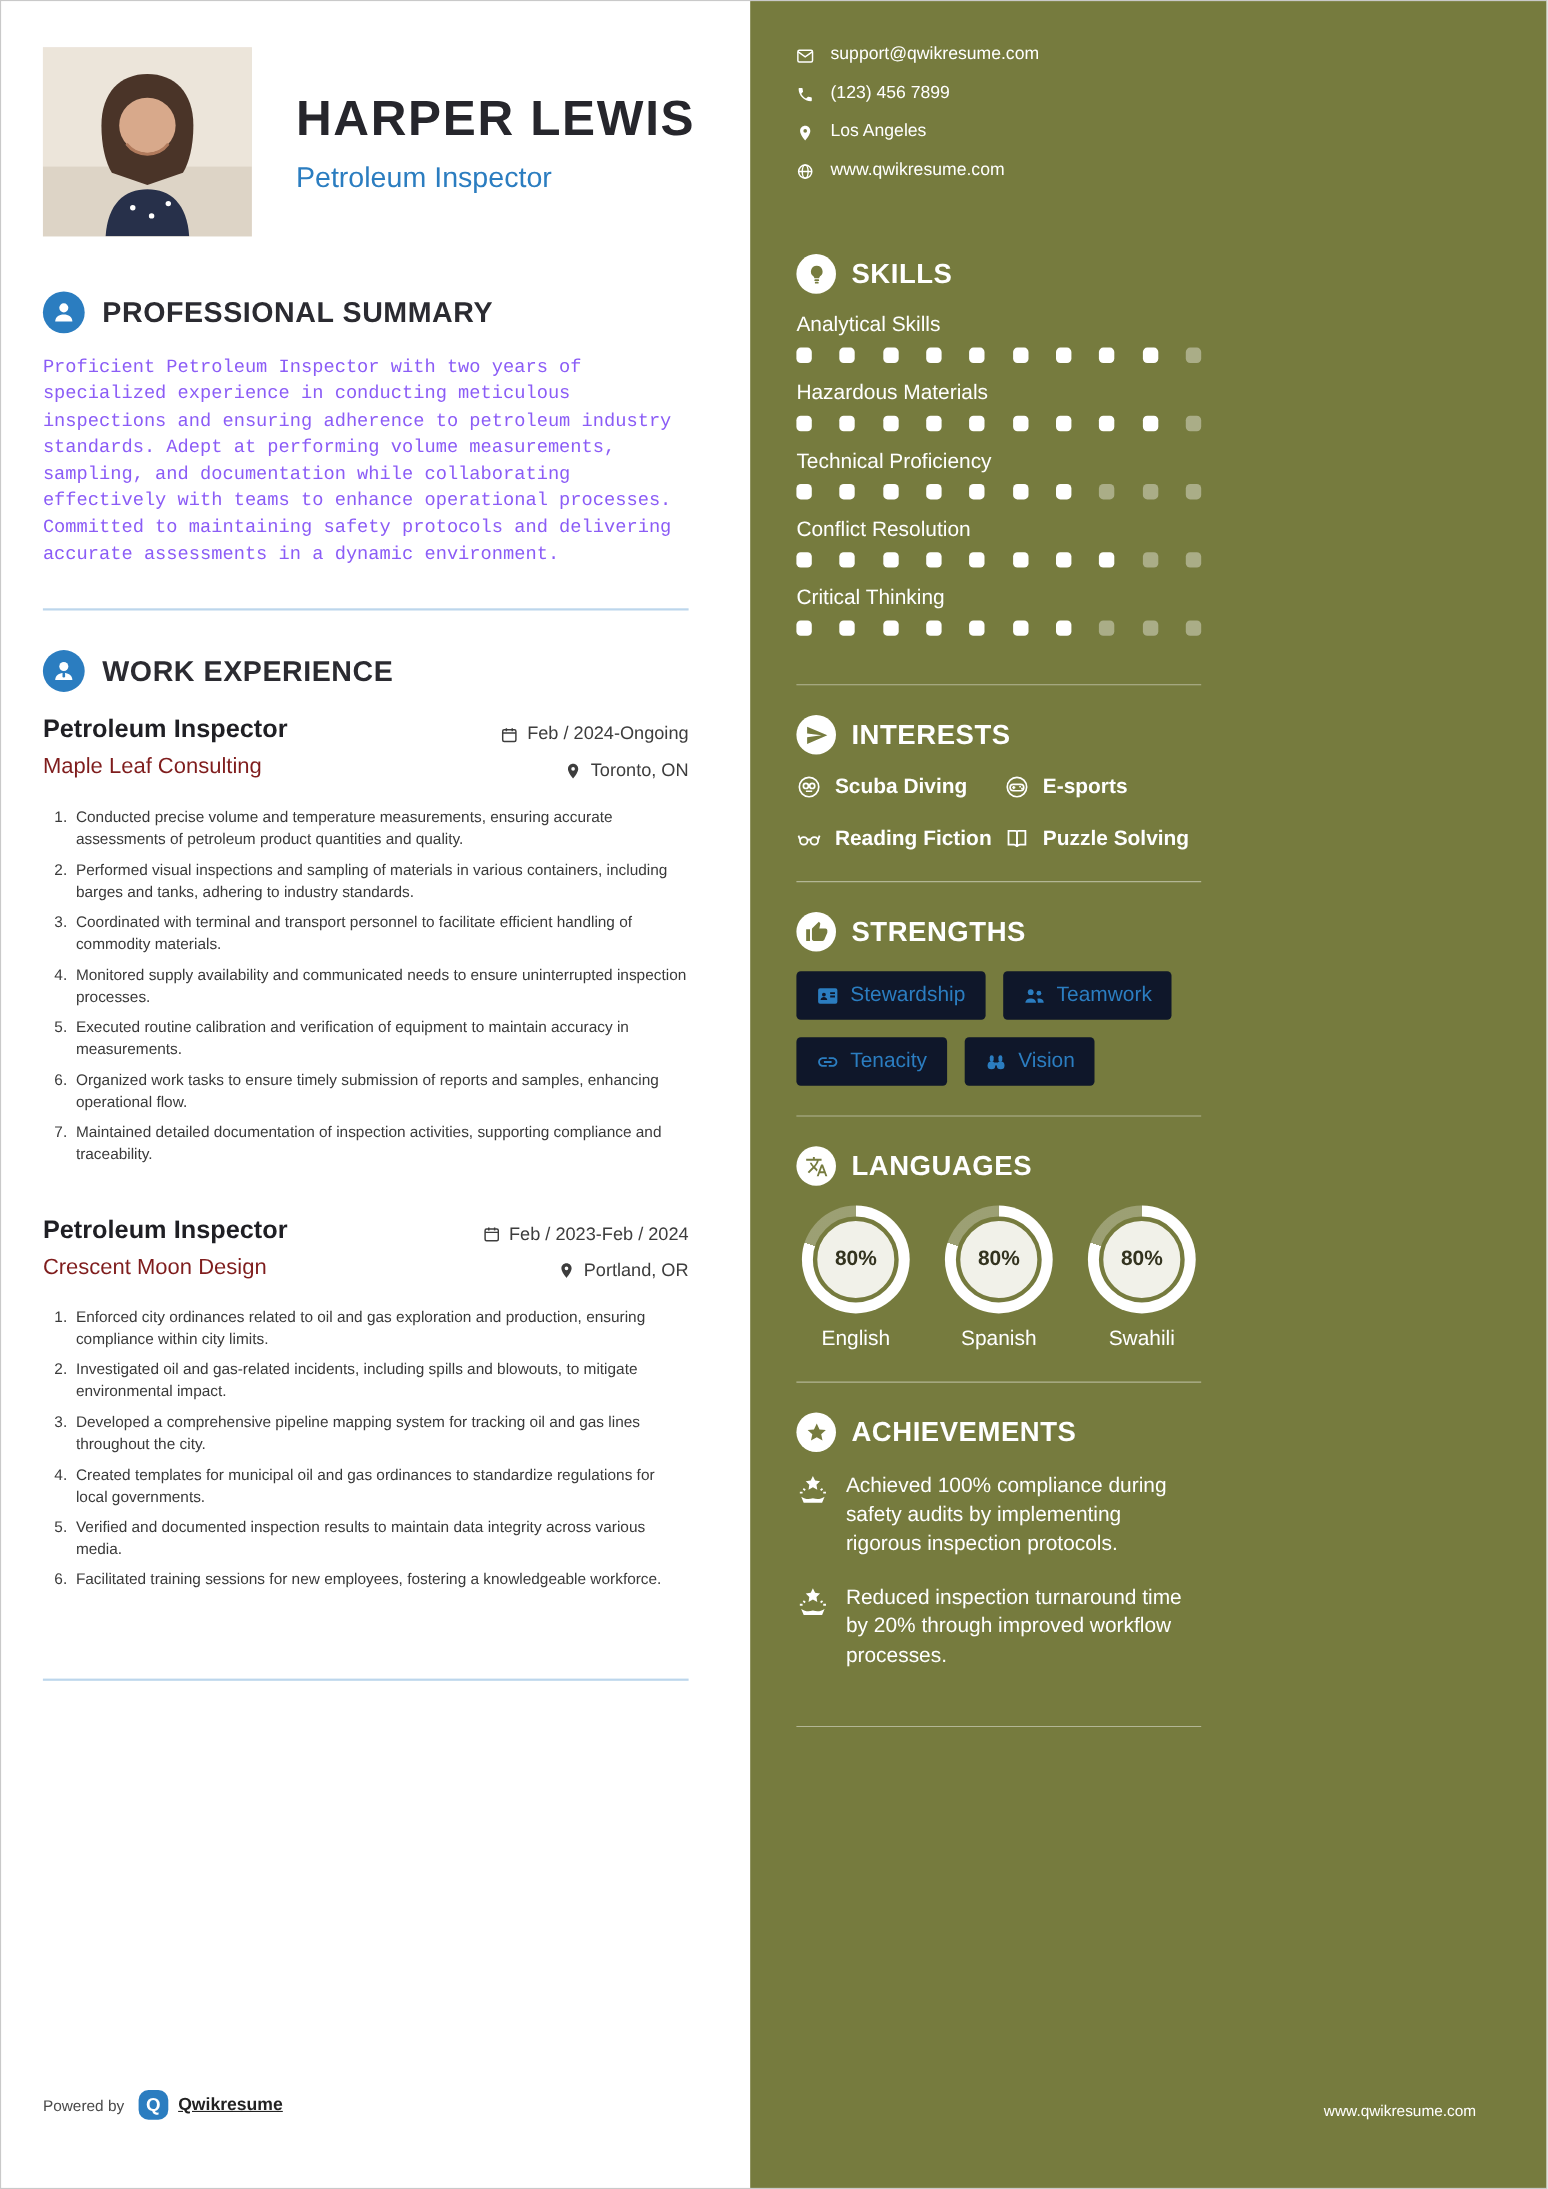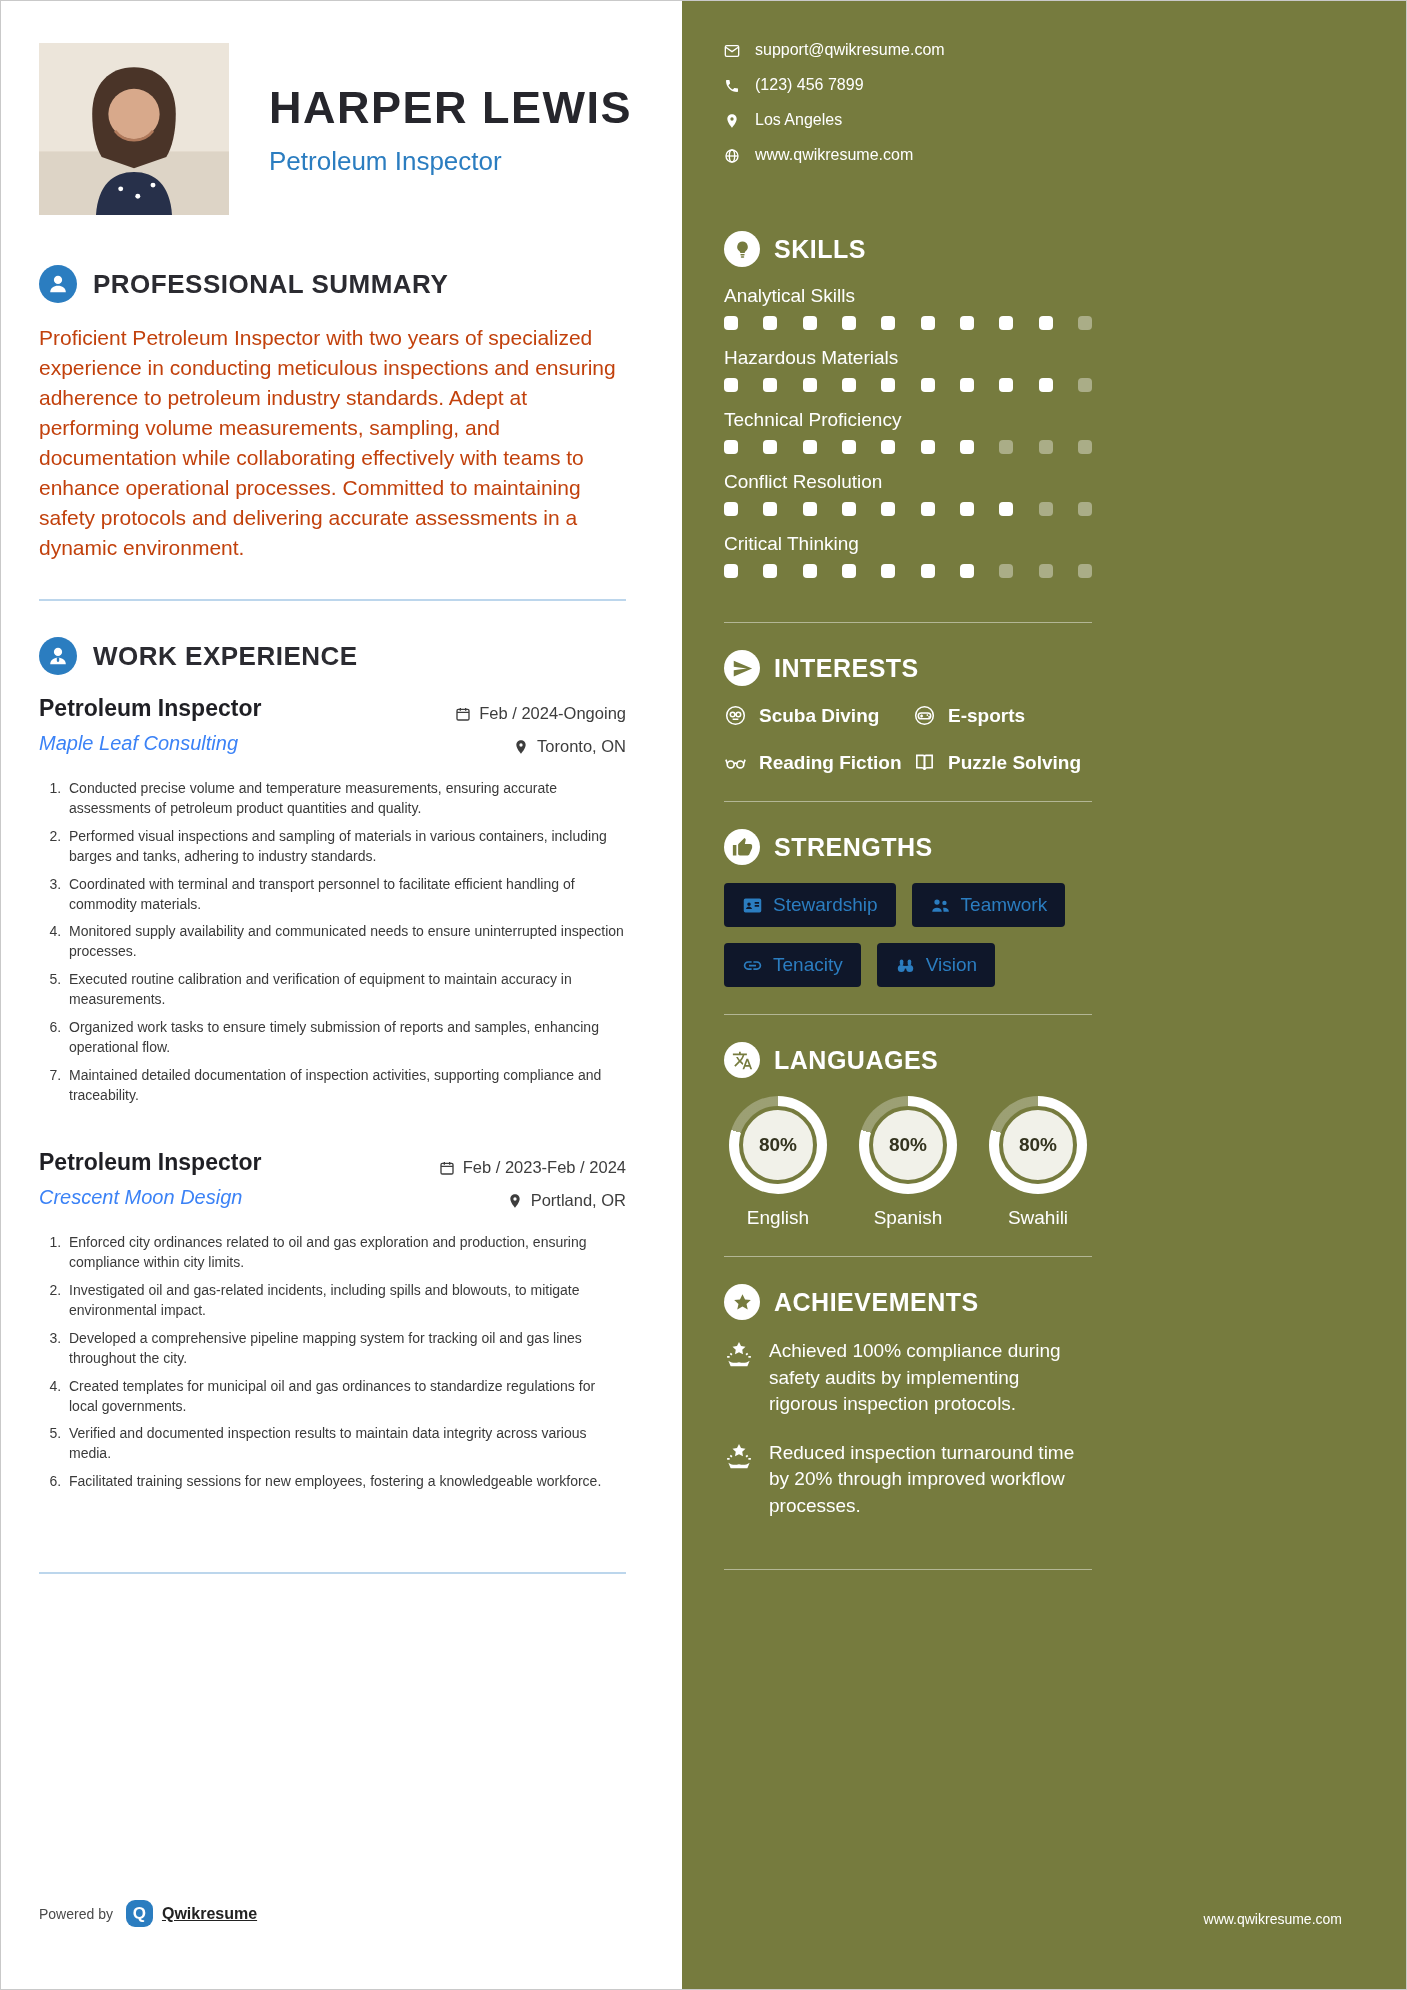--- a/index.html
+++ b/index.html
@@ -37,28 +37,28 @@
   .sec-head { display:flex; align-items:center; gap:16px; margin-bottom:20px; }
   .sec-icon {
     width:38px; height:38px; border-radius:50%;
     background:#2b7dc0; color:#ffffff;
     display:grid; place-items:center; flex:none;
   }
   .sec-icon svg { width:22px; height:22px; fill:currentColor; }
   h2.sec-title {
     font-size:26px; font-weight:700; letter-spacing:.5px; color:#2b2b31;
   }
-  .summary p { font-size:21px; line-height:1.43; color:#c2410c; }
+  .summary p { font-size:17px; line-height:1.43; color:#8b5cf6;font-family:Liberation Mono, monospace; }
 
   .divider { border:none; border-top:2px solid #bcd6ec; margin:36px 0; }
 
   .job { margin-bottom:44px; }
   .job-row { display:flex; justify-content:space-between; align-items:center; }
   h3.job-name { font-size:23px; font-weight:700; color:#1f1f24; margin-bottom:10px; }
-  .company { font-size:20px; color:#3b82f6; text-decoration:none; margin-bottom:6px; display:inline-block; cursor:pointer;font-style:italic; }
+  .company { font-size:20px; color:#7f1d1d; text-decoration:none; margin-bottom:6px; display:inline-block; cursor:pointer; }
   .meta { display:flex; align-items:center; gap:8px; font-size:16.5px; color:#3d3d3d; }
   .meta svg { width:16px; height:16px; flex:none; }
   .job ol { margin-top:18px; padding-left:26px; list-style:decimal; }
   .job ol li { font-size:14px; line-height:1.42; color:#3a3a3a; margin-bottom:8px; padding-left:4px; }
 
   .left-footer {
     margin-top:auto; display:flex; align-items:center; gap:9px;
     font-size:14px; color:#4a4a4a;
   }
   .logo-mark {

